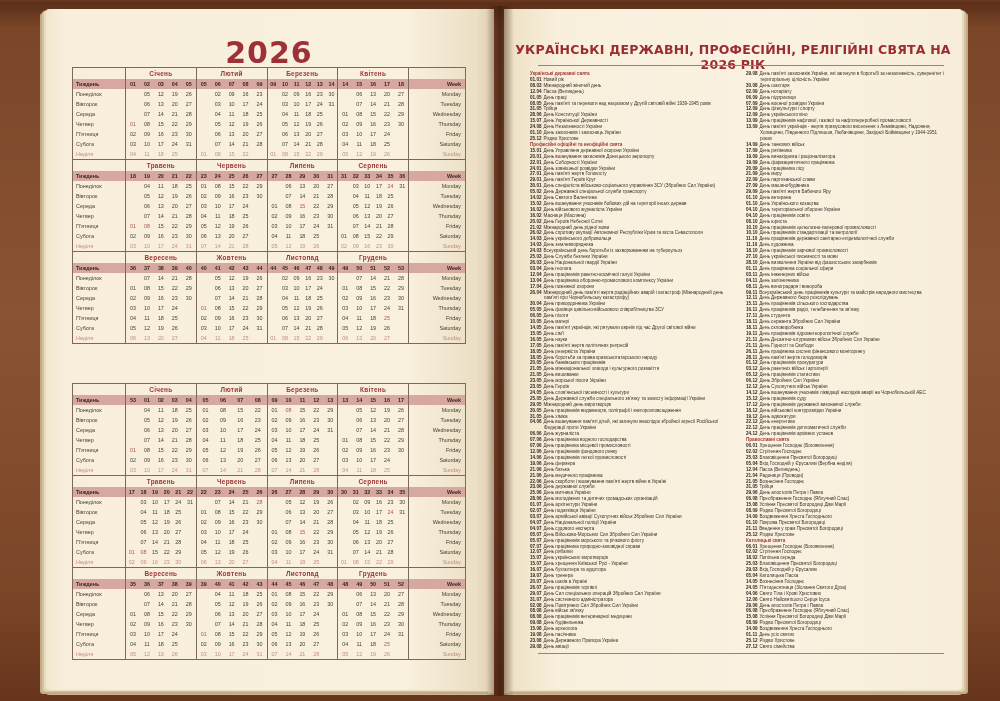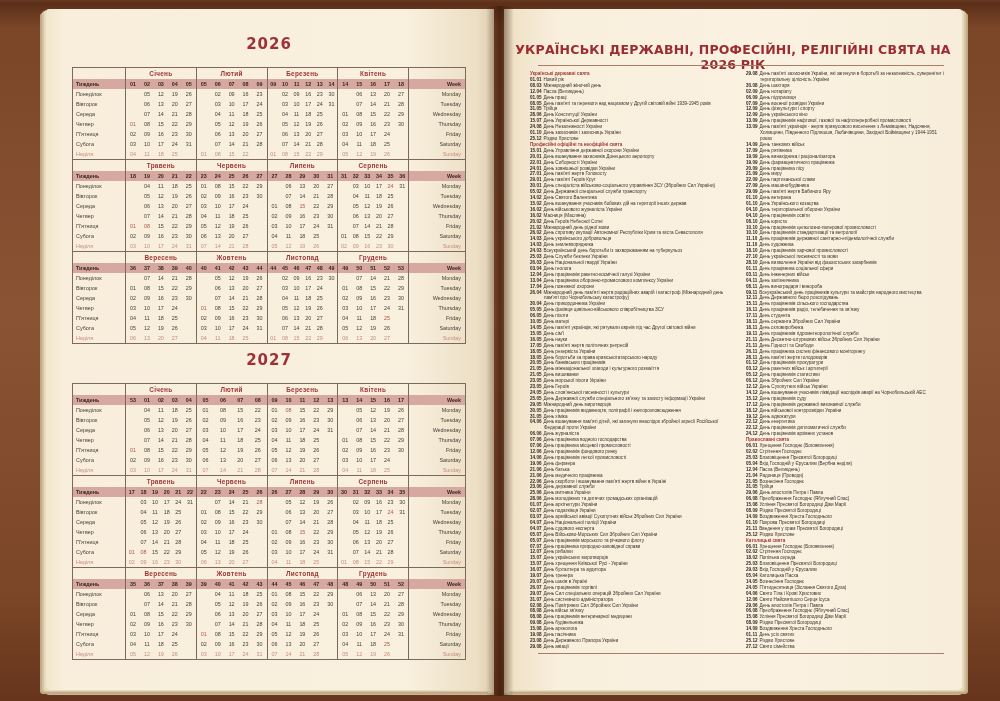--- a/index.html
+++ b/index.html
@@ -17,21 +17,21 @@
     background:linear-gradient(90deg,#f2e6cd 0%,#f8eedb 4%,#f9f0de 80%,#ecdfc5 96%,#ddcdaf 100%);
     box-shadow:-2px 1px 0 #e8dabd,-4px 2px 0 #d5c3a2,-6px 4px 0 #bfab87,0 3px 0 #e0d1b2,0 5px 0 #c9b692;
   }
   .page.right{
     left:504px;width:458px;border-radius:0 3px 3px 0;
     background:linear-gradient(90deg,#dccbab 0%,#efe2c7 2%,#f9efdd 12%,#faf1e0 60%,#f7edda 100%);
     box-shadow:2px 1px 0 #e8dabd,4px 2px 0 #d5c3a2,6px 4px 0 #bfab87,0 3px 0 #e0d1b2,0 5px 0 #c9b692;
   }
   
   .year-title{position:absolute;left:26px;width:394px;text-align:center;
-    font-size:15px;font-weight:bold;letter-spacing:1px;color:#9e3137;
+    font-size:30px;font-weight:bold;letter-spacing:1px;color:#9e3137;
     font-family:"DejaVu Sans","Liberation Sans",sans-serif;}
   #yt-0{top:26px;} #yt-1{top:342px;}
   .cal{position:absolute;left:26px;width:394px;}
   #cal-0{top:58px;} #cal-1{top:374px;}
   .band{display:flex;border:1px solid #7c695d;background:transparent;}
   .band + .band{margin-top:-1px;}
   .lblcol{width:52px;flex:0 0 52px;}
   .lblencol{width:56px;flex:0 0 56px;border-left:1px solid #7c695d;}
   .mcol{flex:1 1 0;border-left:1px solid #7c695d;min-width:0;}
   .r{height:10px;line-height:10px;font-size:5.4px;color:#46403a;white-space:nowrap;overflow:hidden;}
@@ -861,21 +861,20 @@
             <div class="r lbl en">Monday</div>
             <div class="r lbl en">Tuesday</div>
             <div class="r lbl en">Wednesday</div>
             <div class="r lbl en">Thursday</div>
             <div class="r lbl en">Friday</div>
             <div class="r lbl en">Saturday</div>
             <div class="r lbl en sun">Sunday</div>
           </div>
         </div>
       </div>
-    <div class="year-title" id="yt-1">2027</div>
     <div class="cal" id="cal-1">
         <div class="band">
           <div class="lblcol">
             <div class="r mname"></div>
             <div class="r lbl wk">Тиждень</div>
             <div class="r lbl">Понеділок</div>
             <div class="r lbl">Вівторок</div>
             <div class="r lbl">Середа</div>
             <div class="r lbl">Четвер</div>
             <div class="r lbl">П’ятниця</div>

